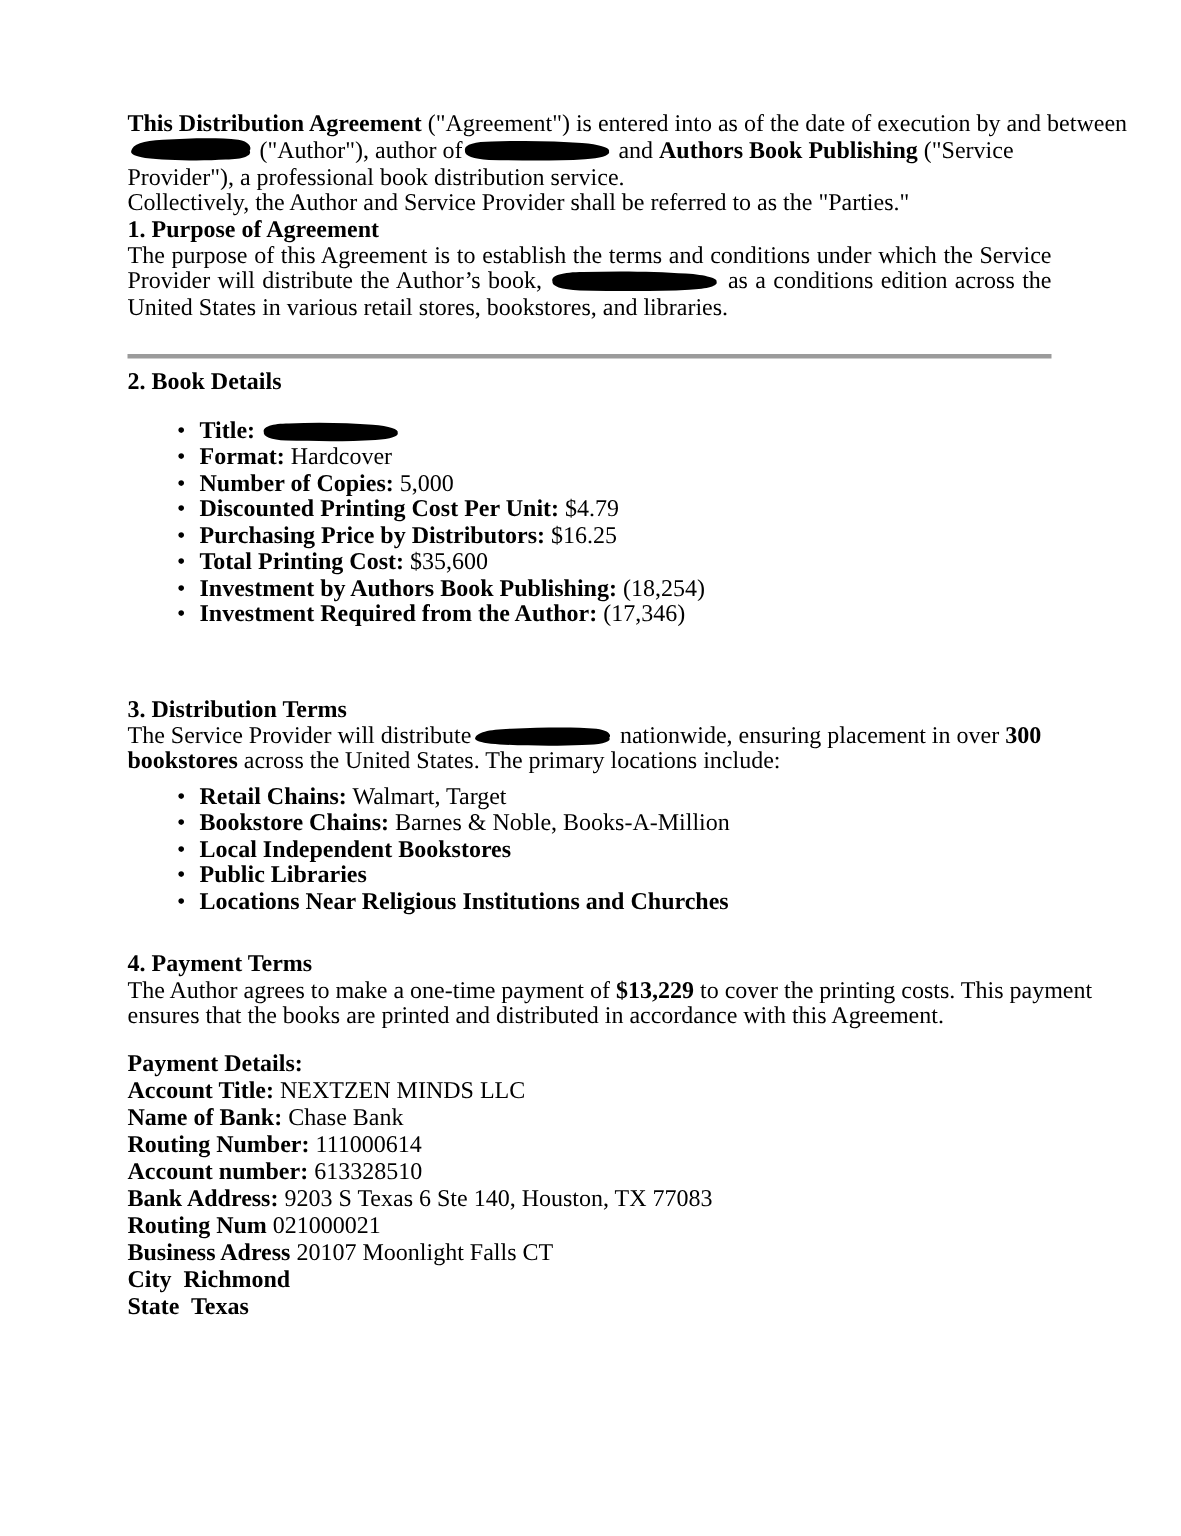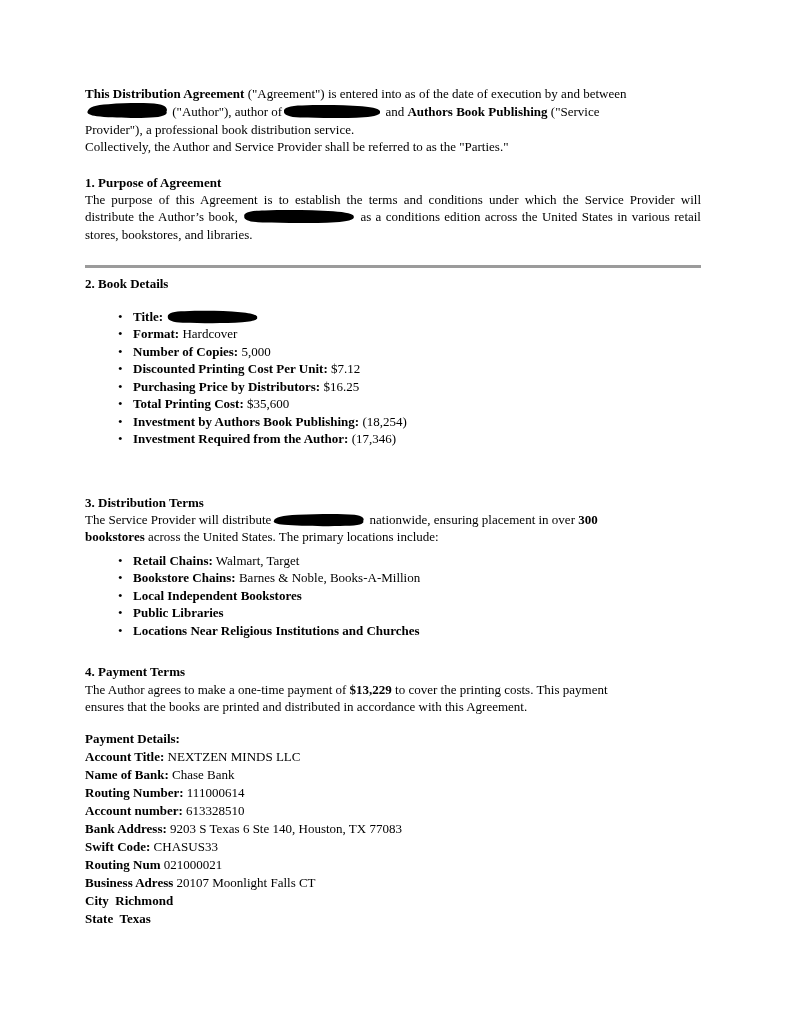--- a/index.html
+++ b/index.html
@@ -18,31 +18,31 @@
     width: 787px;
     height: 1024px;
     position: relative;
     overflow: hidden;
     font-family: "Liberation Serif", "DejaVu Serif", serif;
     color: var(--text);
   }
   .doc {
     position: absolute;
     left: 85px;
-    top: 85px;
+    top: 74px;
     width: 616px;
-    font-size: 13px;
+    font-size: 16px;
     line-height: 17.4px;
   }
   .heading { font-weight: bold; }
   .b { font-weight: bold; }
   .line { white-space: pre; }
   .para.justify { text-align: justify; }
 
-  .h-purpose { margin-top: 18px; }
+  .h-purpose { margin-top: 0; }
   hr.divider {
     margin: 22px 0 0 0;
     border: none;
     height: 2px;
     border-top: 2px solid var(--divider);
     border-bottom: 1px solid var(--divider);
     background: transparent;
     width: 616px;
   }
   .h-book { margin-top: 7px; }
@@ -100,21 +100,21 @@
 
   <hr class="divider">
 
   <div class="heading h-book">2. Book Details</div>
   <ul class="bullets book-details">
       <li class="bullet-item"><span class="b">Title: </span><svg class="redaction" width="93" height="14" viewBox="0 0 100 16" preserveAspectRatio="none">
           <path class="redact-fill" d="M2,8 C1,4 8,1.5 20,1.5 C40,0.5 62,1 80,2.5 C92,3.5 99,6 98,8.5 C99,11 93,13.5 82,14 C62,15.5 38,15 18,14.5 C7,14 1.5,11.5 2,8 Z"></path>
         </svg></li>
       <li class="bullet-item"><span class="b">Format:</span><span class="r"> Hardcover</span></li>
       <li class="bullet-item"><span class="b">Number of Copies:</span><span class="r"> 5,000</span></li>
-      <li class="bullet-item"><span class="b">Discounted Printing Cost Per Unit:</span><span class="r"> $7.12</span></li>
+      <li class="bullet-item"><span class="b">Discounted Printing Cost Per Unit:</span><span class="r"> $4.79</span></li>
       <li class="bullet-item"><span class="b">Purchasing Price by Distributors:</span><span class="r"> $16.25</span></li>
       <li class="bullet-item"><span class="b">Total Printing Cost:</span><span class="r"> $35,600</span></li>
       <li class="bullet-item"><span class="b">Investment by Authors Book Publishing:</span><span class="r"> (18,254)</span></li>
       <li class="bullet-item"><span class="b">Investment Required from the Author:</span><span class="r"> (17,346)</span></li>
     </ul>
 
   <div class="heading h-dist">3. Distribution Terms</div>
   <div class="para dist-para">
       <div class="line"><span class="r">The Service Provider will distribute</span><svg class="redaction" width="95" height="14" viewBox="0 0 100 16" preserveAspectRatio="none">
           <path class="redact-fill" d="M3,9 C4,5 12,2.5 28,2 C50,1 72,0.5 88,2 C96,3 99,6.5 97,9 C99,12 92,14.5 78,14.5 C58,15.5 30,15 14,13.5 C6,12.5 2,11 3,9 Z"></path>
@@ -135,20 +135,19 @@
       <div class="line"><span class="r">ensures that the books are printed and distributed in accordance with this Agreement.</span></div>
     </div>
 
   <div class="payment">
       <div class="line"><span class="b">Payment Details:</span></div>
       <div class="line"><span class="b">Account Title:</span><span class="r"> NEXTZEN MINDS LLC</span></div>
       <div class="line"><span class="b">Name of Bank:</span><span class="r"> Chase Bank</span></div>
       <div class="line"><span class="b">Routing Number:</span><span class="r"> 111000614</span></div>
       <div class="line"><span class="b">Account number:</span><span class="r"> 613328510</span></div>
       <div class="line"><span class="b">Bank Address:</span><span class="r"> 9203 S Texas 6 Ste 140, Houston, TX 77083</span></div>
-      <div class="line"><span class="b">Swift Code:</span><span class="r"> CHASUS33</span></div>
       <div class="line"><span class="b">Routing Num</span><span class="r"> 021000021</span></div>
       <div class="line"><span class="b">Business Adress</span><span class="r"> 20107 Moonlight Falls CT</span></div>
       <div class="line"><span class="b">City&nbsp; Richmond</span></div>
       <div class="line"><span class="b">State&nbsp; Texas</span></div>
     </div>
 
 </div>
 
 </body></html>

